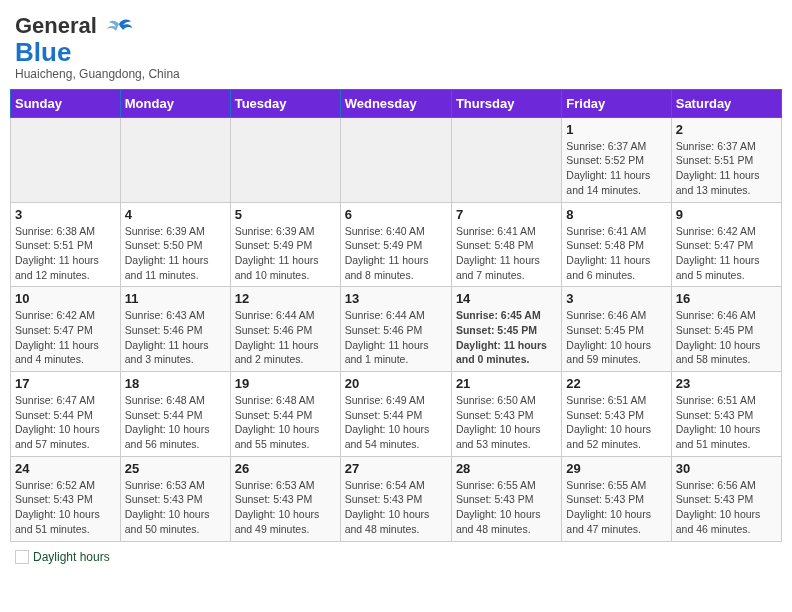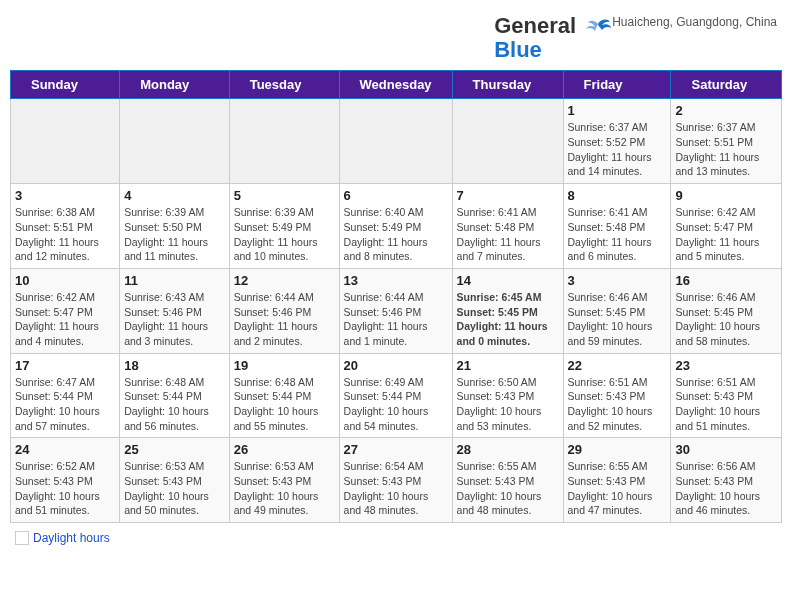--- a/index.html
+++ b/index.html
@@ -5,24 +5,25 @@
     * { box-sizing: border-box; margin: 0; padding: 0; }
     body {
       font-family: Arial, sans-serif;
       background: #fff;
       width: 792px;
       min-height: 612px;
       padding: 10px;
     }
     .header-area {
       display: flex;
-      justify-content: flex-end;
+      justify-content: flex-start;
       align-items: flex-start;
       margin-bottom: 8px;
       padding: 5px 5px 0 5px;
+      flex-direction: column;
     }
     .logo {
       display: flex;
       flex-direction: column;
       align-items: flex-start;
     }
     .title-area {
       text-align: right;
     }
     .month-title {
@@ -33,23 +34,23 @@
     .location-title {
       font-size: 12px;
       color: #555;
     }
     .calendar {
       width: 100%;
       border-collapse: collapse;
       font-size: 11px;
     }
     .calendar thead tr th {
-      background-color: #4c1d95;
+      background-color: #6d28d9;
       color: #fff;
-      padding: 6px 20px;
+      padding: 6px 4px;
       text-align: left;
       font-size: 13px;
       font-weight: bold;
       border: 1px solid #1a73c8;
     }
     .calendar tbody tr td {
       border: 1px solid #ccc;
       vertical-align: top;
       padding: 4px;
       width: 113px;
@@ -73,21 +74,21 @@
       color: #444;
       font-size: 10.5px;
       line-height: 1.4;
     }
     .empty-cell {
       background: #f0f0f0 !important;
     }
     .legend {
       margin-top: 8px;
       font-size: 12px;
-      color: #1d4ed8;
+      color: #14532d;
       padding-left: 5px;
     }
     .legend-item {
       display: inline-flex;
       align-items: center;
       margin-right: 16px;
     }
     .legend-box {
       width: 14px;
       height: 14px;
@@ -103,21 +104,21 @@
   <div class="logo">
     <div style="display:flex;align-items:center;">
       <div style="font-size:22px;font-weight:bold;line-height:1;">
         <span style="color:#333;">General</span>
         <svg width="28" height="22" viewBox="0 0 28 22" style="vertical-align:middle;margin-left:2px;">
           <path d="M14 8 C16 3, 24 2, 26 6 C24 5, 20 6, 18 9 C22 7, 27 9, 27 12 C24 10, 20 11, 18 14 C16 11, 14 10, 14 8Z" fill="#1a73c8"></path>
           <path d="M14 8 C12 5, 6 3, 4 7 C6 6, 10 8, 11 11 C8 9, 3 10, 2 13 C5 11, 9 12, 11 15 C12 12, 13 10, 14 8Z" fill="#1a73c8" opacity="0.6"></path>
         </svg>
       </div>
     </div>
-    <div style="font-size:22px;font-weight:bold;color:#1a73c8;line-height:1.1;">Blue</div>
+    <div style="font-size:26px;font-weight:bold;color:#1a73c8;line-height:1.1;">Blue</div>
   </div>
   <div class="title-area">
     <div class="location-title">Huaicheng, Guangdong, China</div>
   </div>
 </div>
 
 <table class="calendar">
   <thead>
     <tr>
     <th>Sunday</th>

